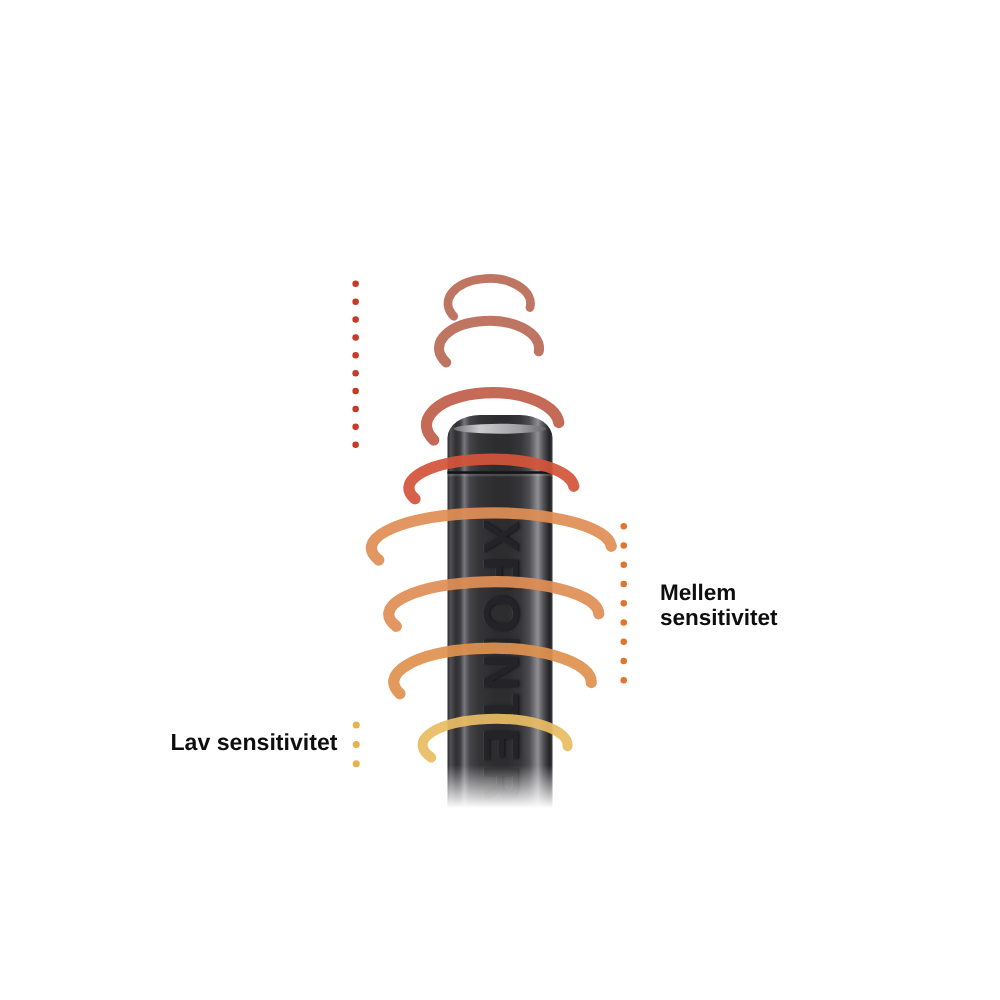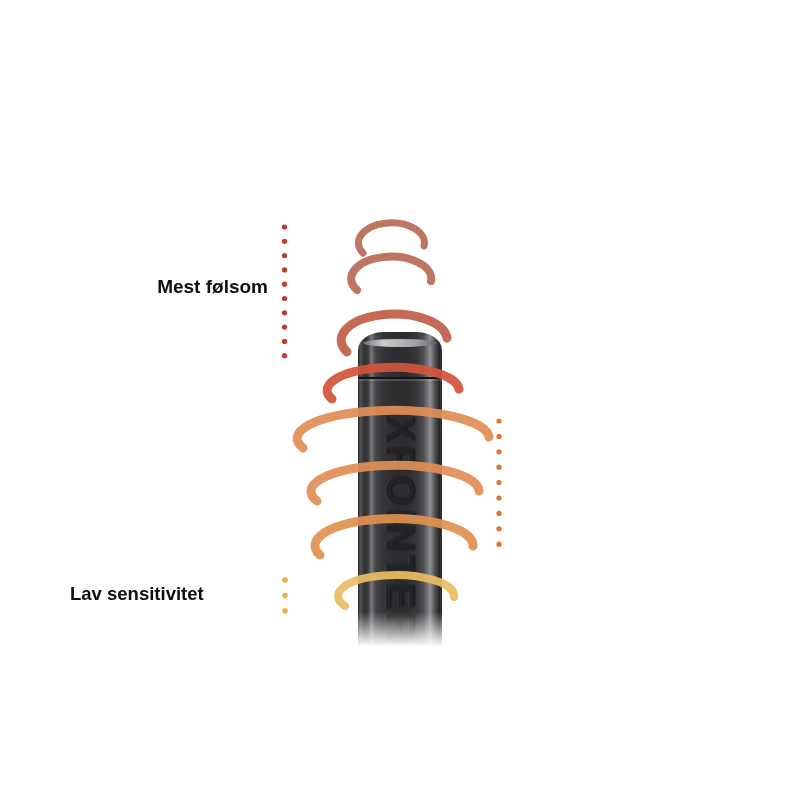--- a/index.html
+++ b/index.html
@@ -40,21 +40,21 @@
     background:linear-gradient(to bottom, rgba(255,255,255,0) 0%, #ffffff 75%);z-index:30;}
 
   
   .overlay{position:absolute;left:0;top:0;width:800px;height:800px;z-index:20;pointer-events:none;}
 
   
   .anno{position:absolute;font-weight:bold;color:#0e0e0e;z-index:40;
         font-family:"Liberation Sans",sans-serif;}
   .anno-high{left:68px;top:276px;width:200px;text-align:right;font-size:19px;}
   .anno-medium{left:528px;top:464px;width:160px;text-align:left;font-size:18px;line-height:20px;white-space:pre-line;}
-  .anno-low{left:70px;top:583px;width:200px;font-size:18.5px;}
+  .anno-low{left:70px;top:583px;width:200px;text-align:right;font-size:18.5px;}
 </style>
 </head>
 <body>
 
 <div class="canvas">
 
 
   <div class="device">
     <div class="cap-band"></div>
     <div class="groove"></div>
@@ -89,16 +89,17 @@
       <circle cx="499" cy="513.4" r="2.6" fill="#df752e"></circle>
       <circle cx="499" cy="528.8" r="2.6" fill="#df752e"></circle>
       <circle cx="499" cy="544.2" r="2.6" fill="#df752e"></circle>
       <circle cx="285" cy="580" r="2.8" fill="#eab04e"></circle>
       <circle cx="285" cy="595.5" r="2.8" fill="#eab04e"></circle>
       <circle cx="285" cy="611" r="2.8" fill="#eab04e"></circle>
     </svg>
 
   <div class="device-fade"></div>
 
-  <div class="anno anno-high">Mest følsom</div>
+  <div class="anno anno-medium">Mellem
+sensitivitet</div>
   <div class="anno anno-low">Lav sensitivitet</div>
 
 </div>
 
 </body></html>

